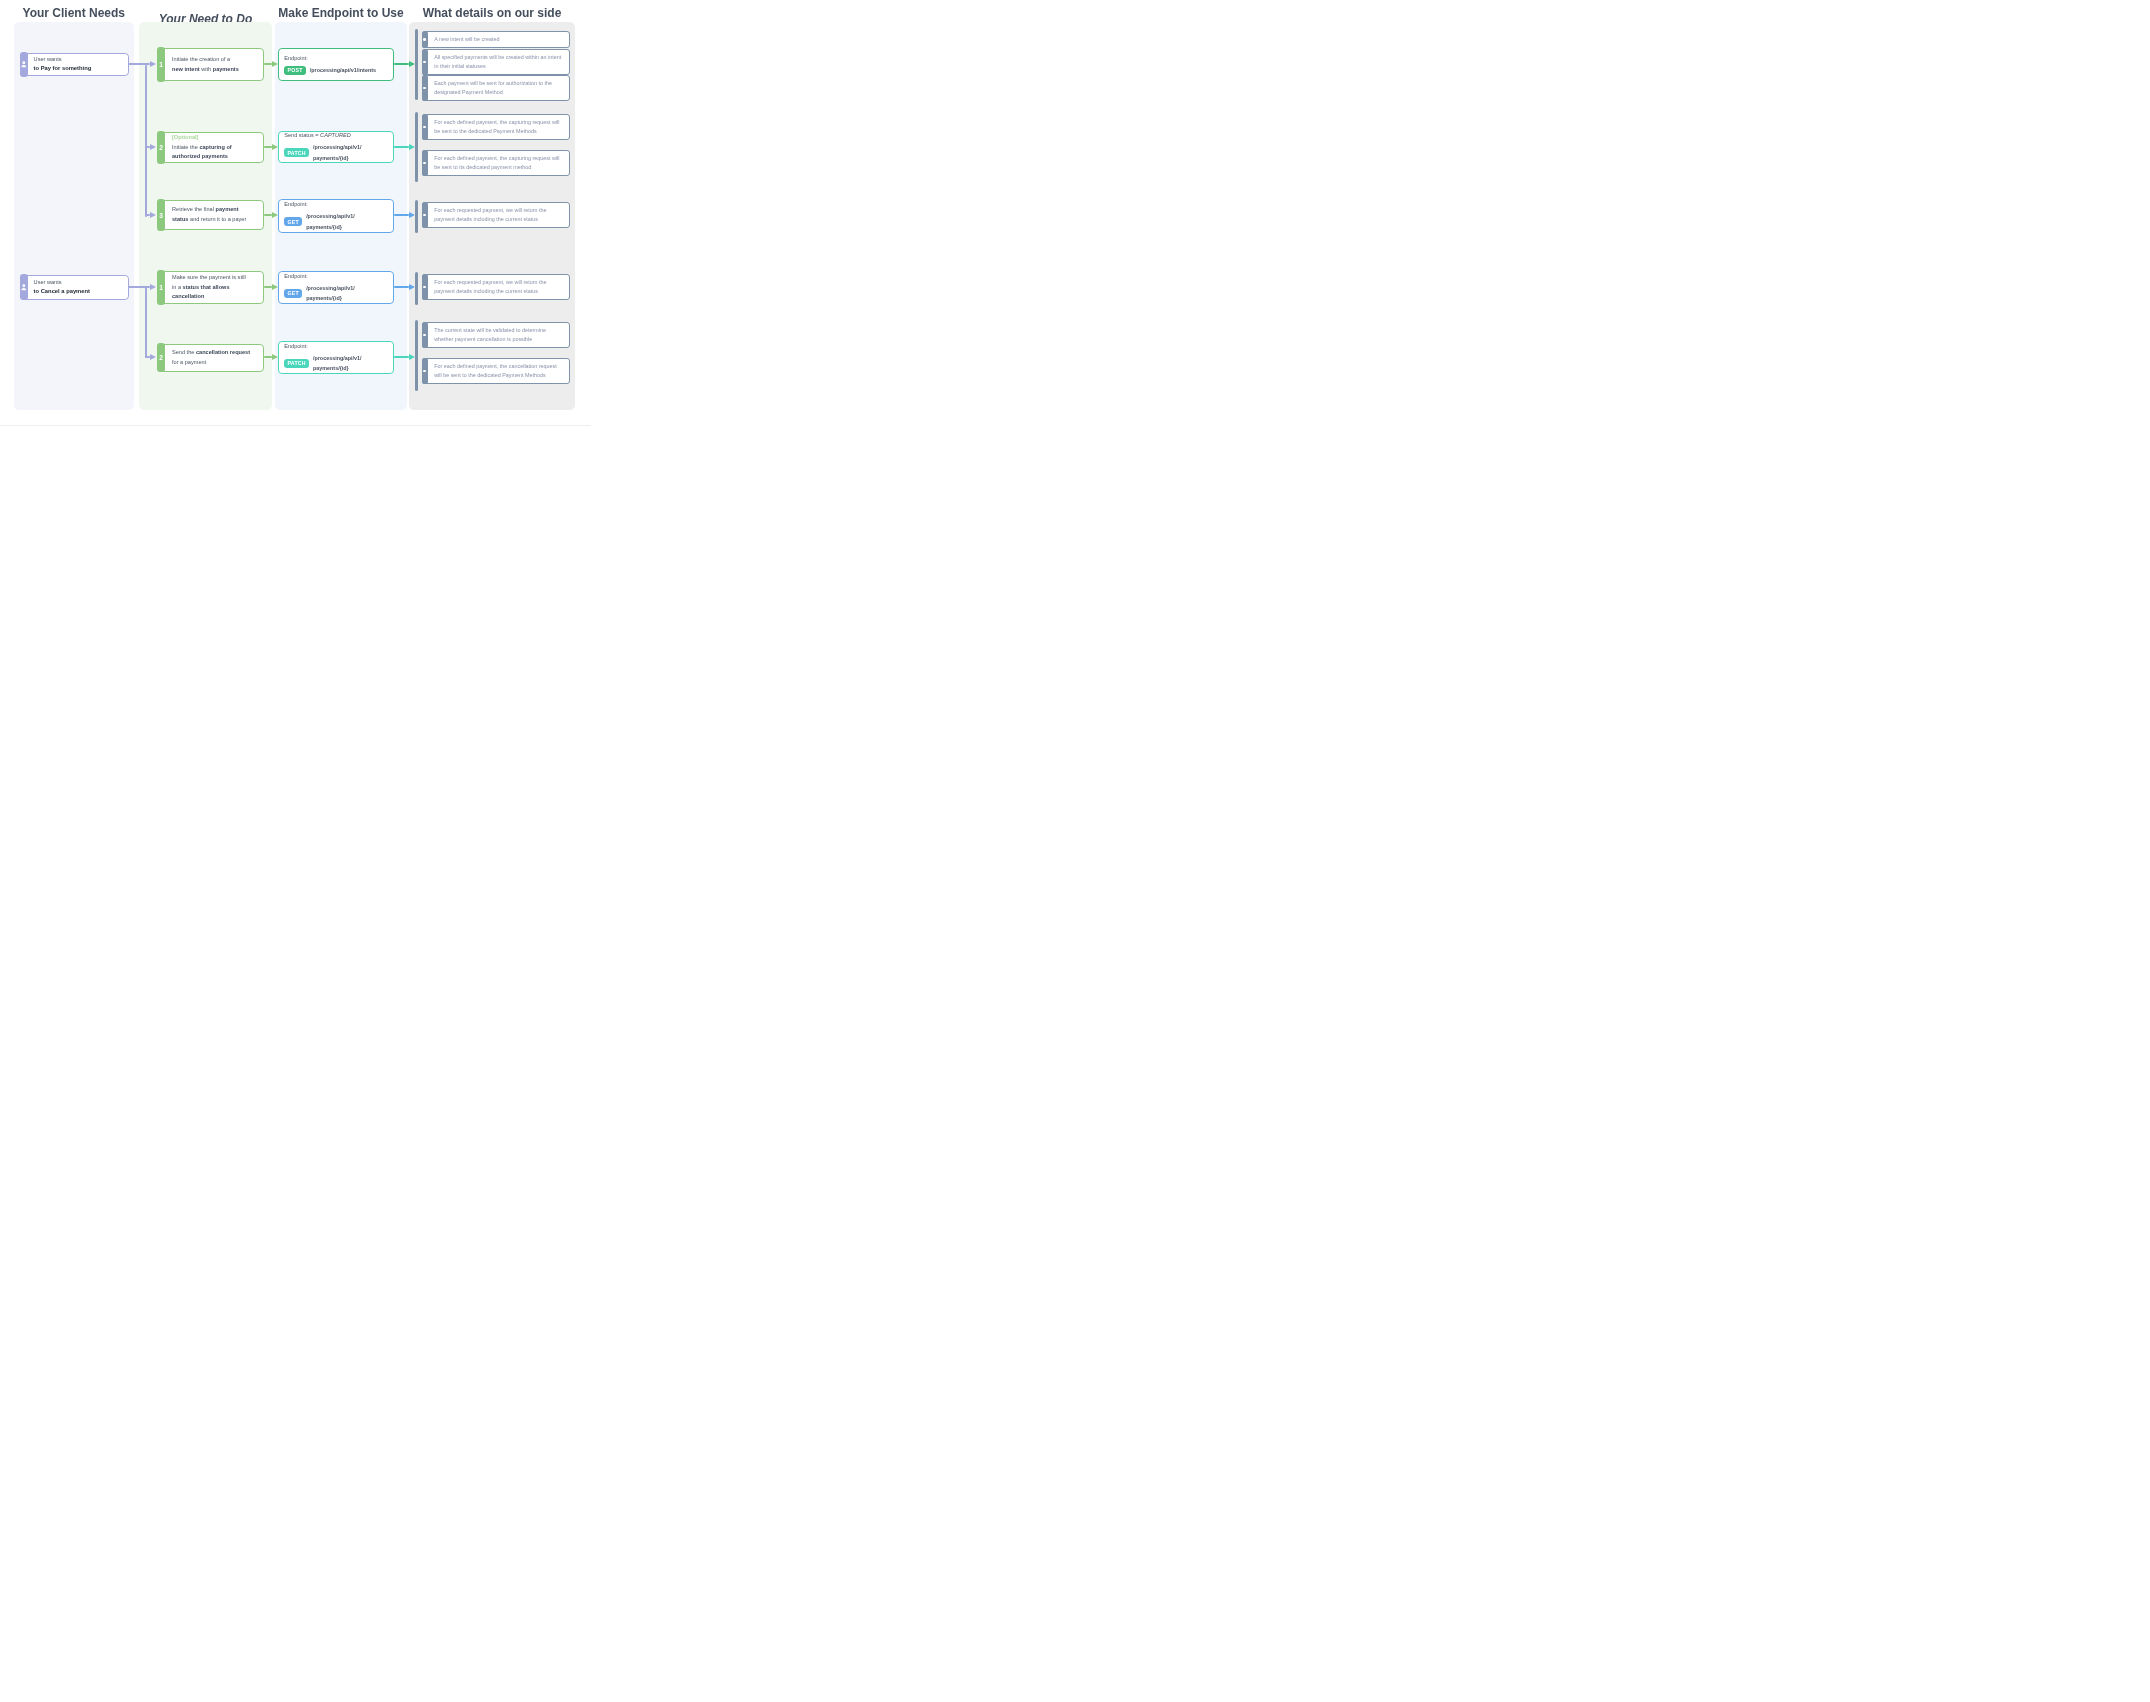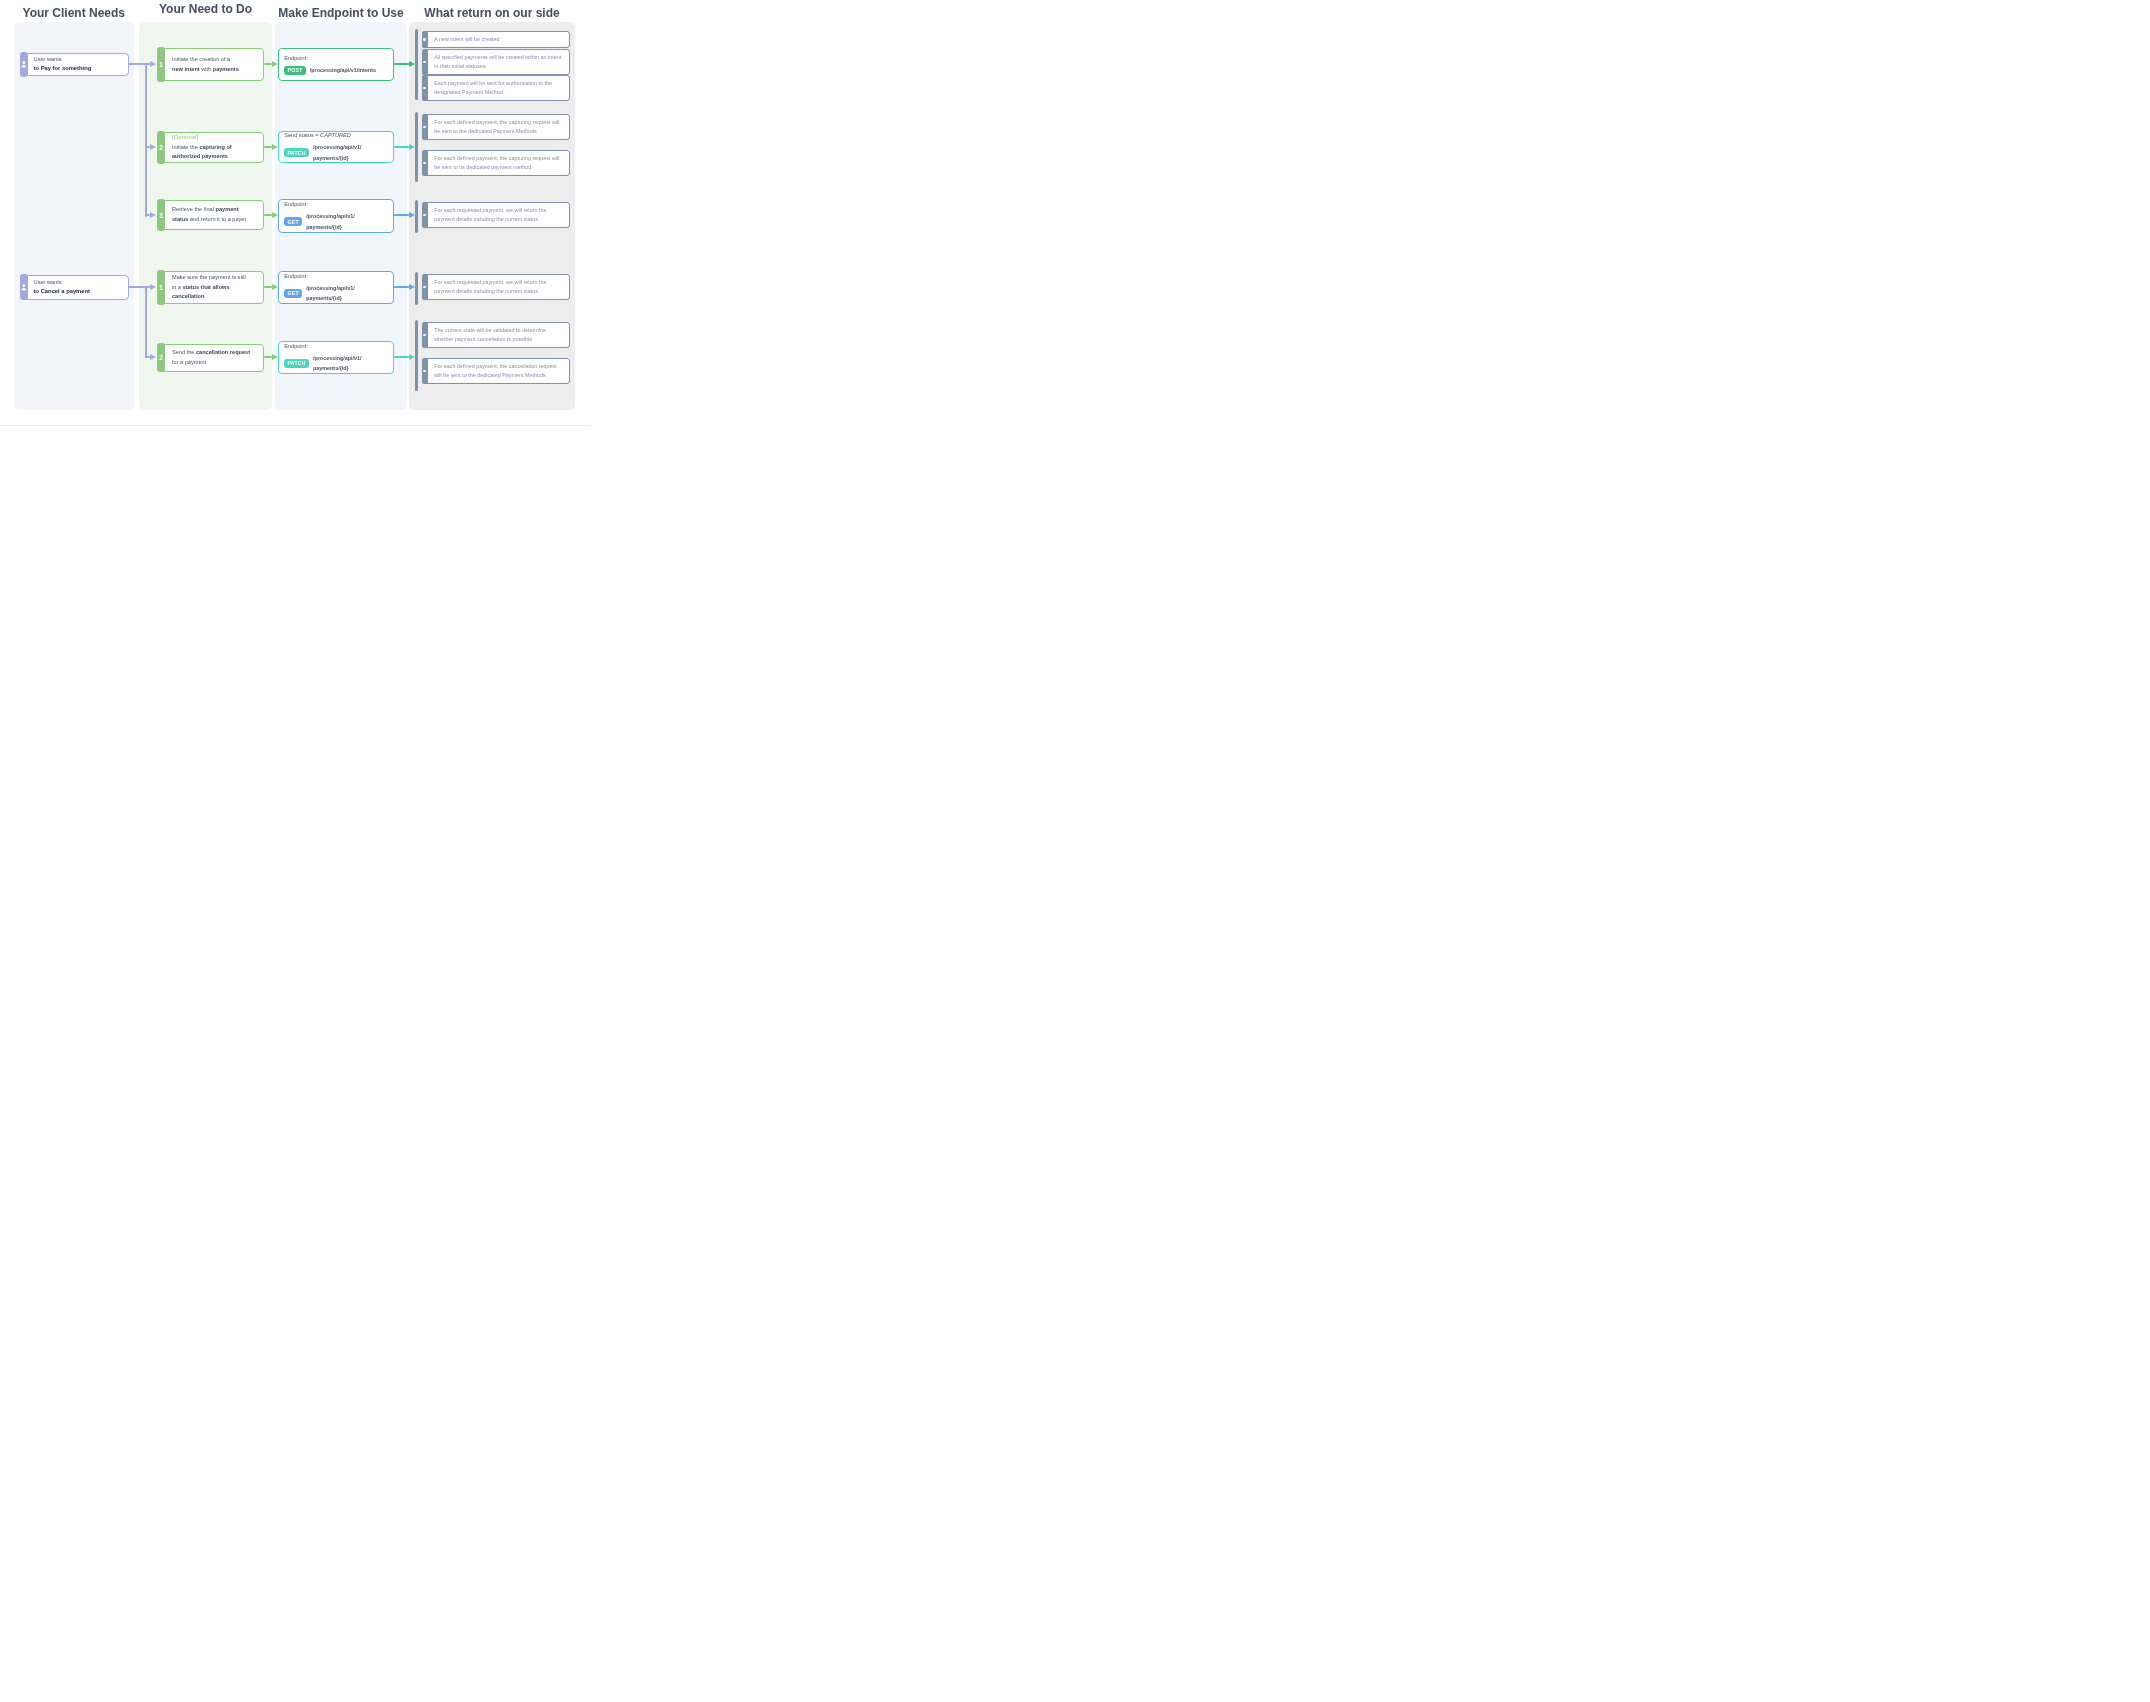--- a/index.html
+++ b/index.html
@@ -48,23 +48,23 @@
   .acct-line{background:var(--teal);} .acct-head{border-left-color:var(--teal);}
   .accb-line{background:var(--blue);} .accb-head{border-left-color:var(--blue);}
   .bottom-rule{position:absolute;left:0;right:0;bottom:0;height:0.9px;background:#eceef2;}
 </style>
 </head>
 <body>
 
 <div class="canvas">
 
   <div class="col-header" style="left:13.8px;top:6px;width:120px;">Your Client Needs</div>
-  <div class="col-header" style="left:139px;top:2px;width:133px;">Your Need to Do</div>
+  <div class="col-header" style="left:139px;top:12px;width:133px;font-style:italic;">Your Need to Do</div>
   <div class="col-header" style="left:275px;top:6px;width:132px;">Make Endpoint to Use</div>
-  <div class="col-header" style="left:409px;top:6px;width:166px;">What return on our side</div>
+  <div class="col-header" style="left:409px;top:6px;width:166px;">What details on our side</div>
 
   <div class="band" style="left:13.8px;top:22px;width:120px;height:388px;background:var(--col1-bg);"></div>
   <div class="band" style="left:139px;top:22px;width:133px;height:388px;background:var(--col2-bg);"></div>
   <div class="band" style="left:275px;top:22px;width:132px;height:388px;background:var(--col3-bg);"></div>
   <div class="band" style="left:409px;top:22px;width:166px;height:388px;background:var(--col4-bg);"></div>
 
   <div class="hline purple-line" style="left:128px;top:63px;width:21.5px;"></div>
   <div class="ahead purple-head" style="left:150px;top:61px;"></div>
   <div class="vline purple-line" style="left:145px;top:65px;height:152px;"></div>
   <div class="hline purple-line" style="left:145px;top:146px;width:5.2px;"></div>

